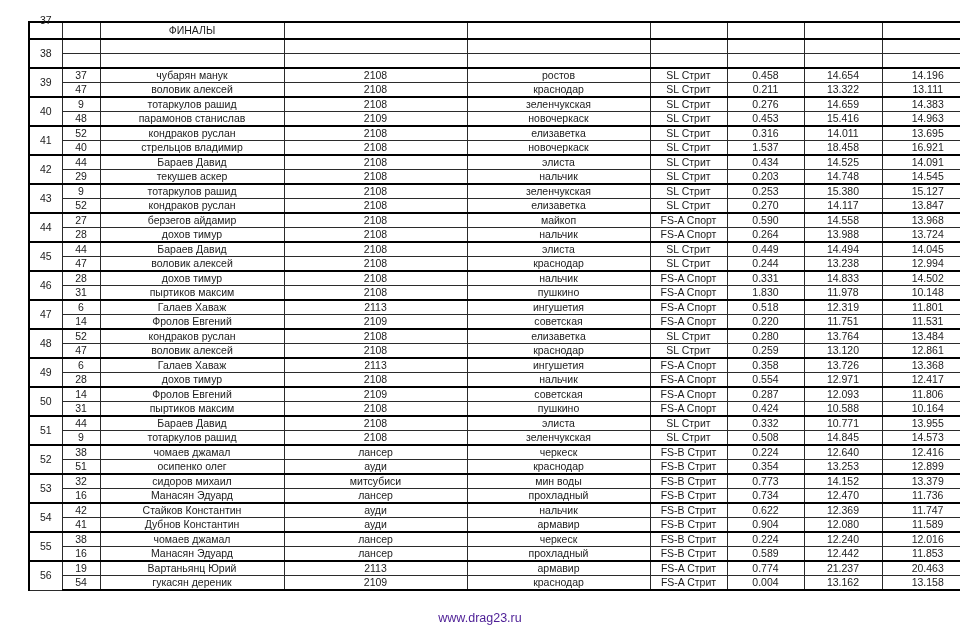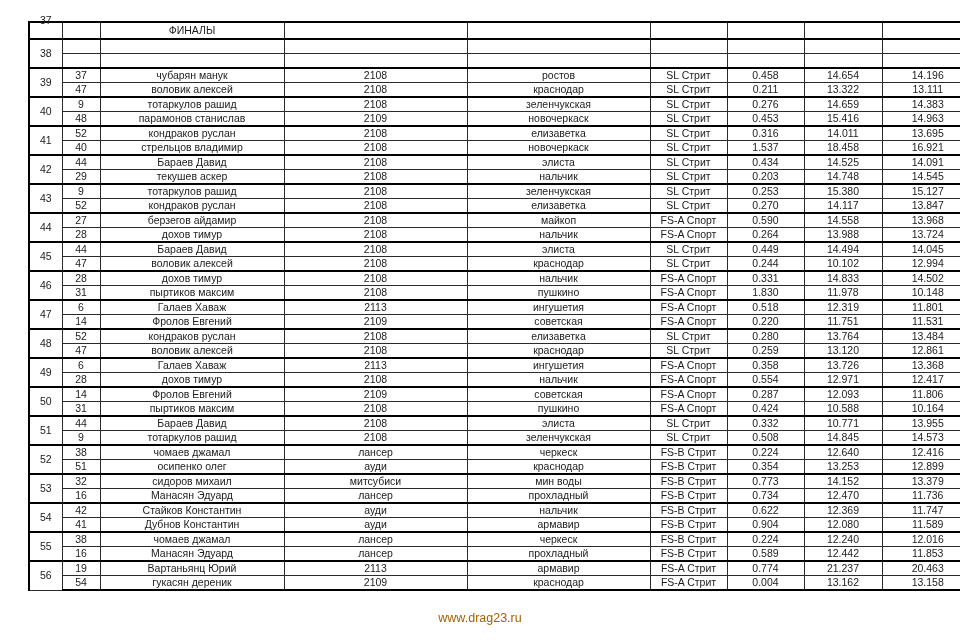--- a/index.html
+++ b/index.html
@@ -22,21 +22,21 @@
   td.gcol { border-left:2px solid #000; }
   td.last-col { border-right:2px solid #000;padding-left:14px; }
   tbody.results tr:last-child td { border-bottom:2px solid #000; }
   
   tr.partial-row td { border-top:2px solid #000; height:15px; line-height:15px; }
   td.gcol-cut { border-top:none; position:relative; overflow:visible; }
   td.gcol-cut span { position:absolute; left:0; right:0; top:-9px; height:13px; line-height:13px; }
   tr.empty-row td { height:13px; }
   .footer {
     position:absolute; left:0; top:611px; width:960px;
-    text-align:center; font-size:12.5px; color:#a16207;
+    text-align:center; font-size:12.5px; color:#4c1d95;
   }
 </style>
 </head>
 <body>
 
 <table class="sheet">
   <colgroup>
     <col style="width:33px">
       <col style="width:38px">
       <col style="width:184px">
@@ -221,21 +221,21 @@
         <td>14.494</td>
         <td class="last-col">14.045</td>
       </tr>
       <tr>
         <td>47</td>
         <td>воловик алексей</td>
         <td>2108</td>
         <td>краснодар</td>
         <td>SL Стрит</td>
         <td>0.244</td>
-        <td>10.102</td>
+        <td>13.238</td>
         <td class="last-col">12.994</td>
       </tr>
       <tr class="group-first">
         <td class="gcol" rowspan="2">46</td>
         <td>28</td>
         <td>дохов тимур</td>
         <td>2108</td>
         <td>нальчик</td>
         <td>FS-A Спорт</td>
         <td>0.331</td>

